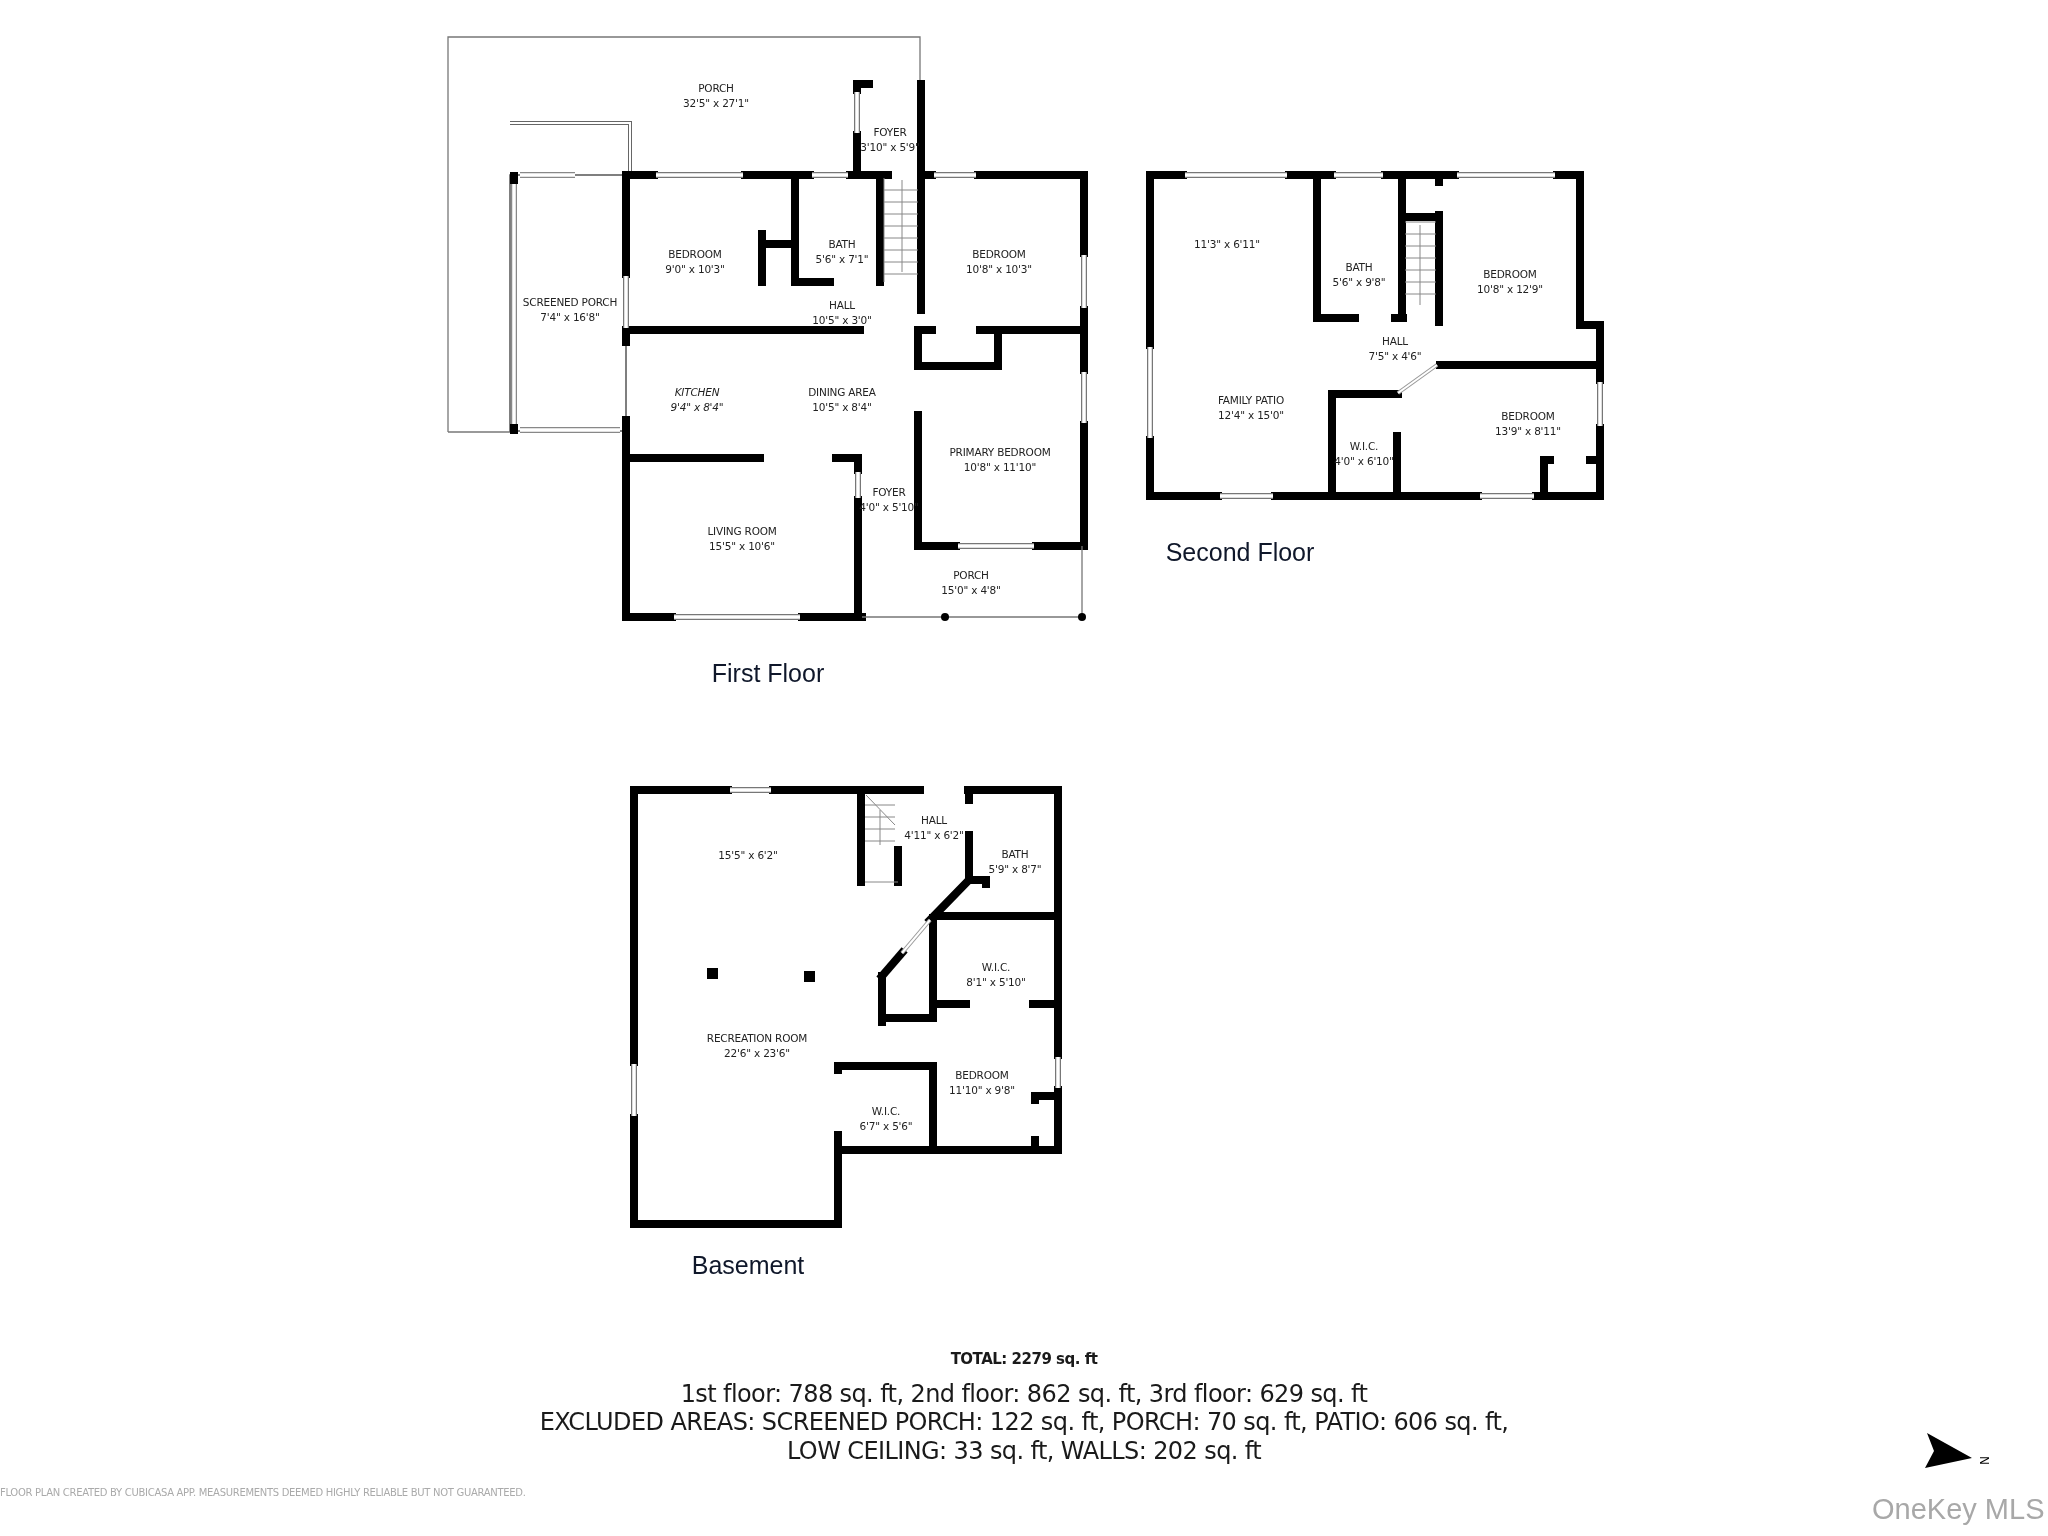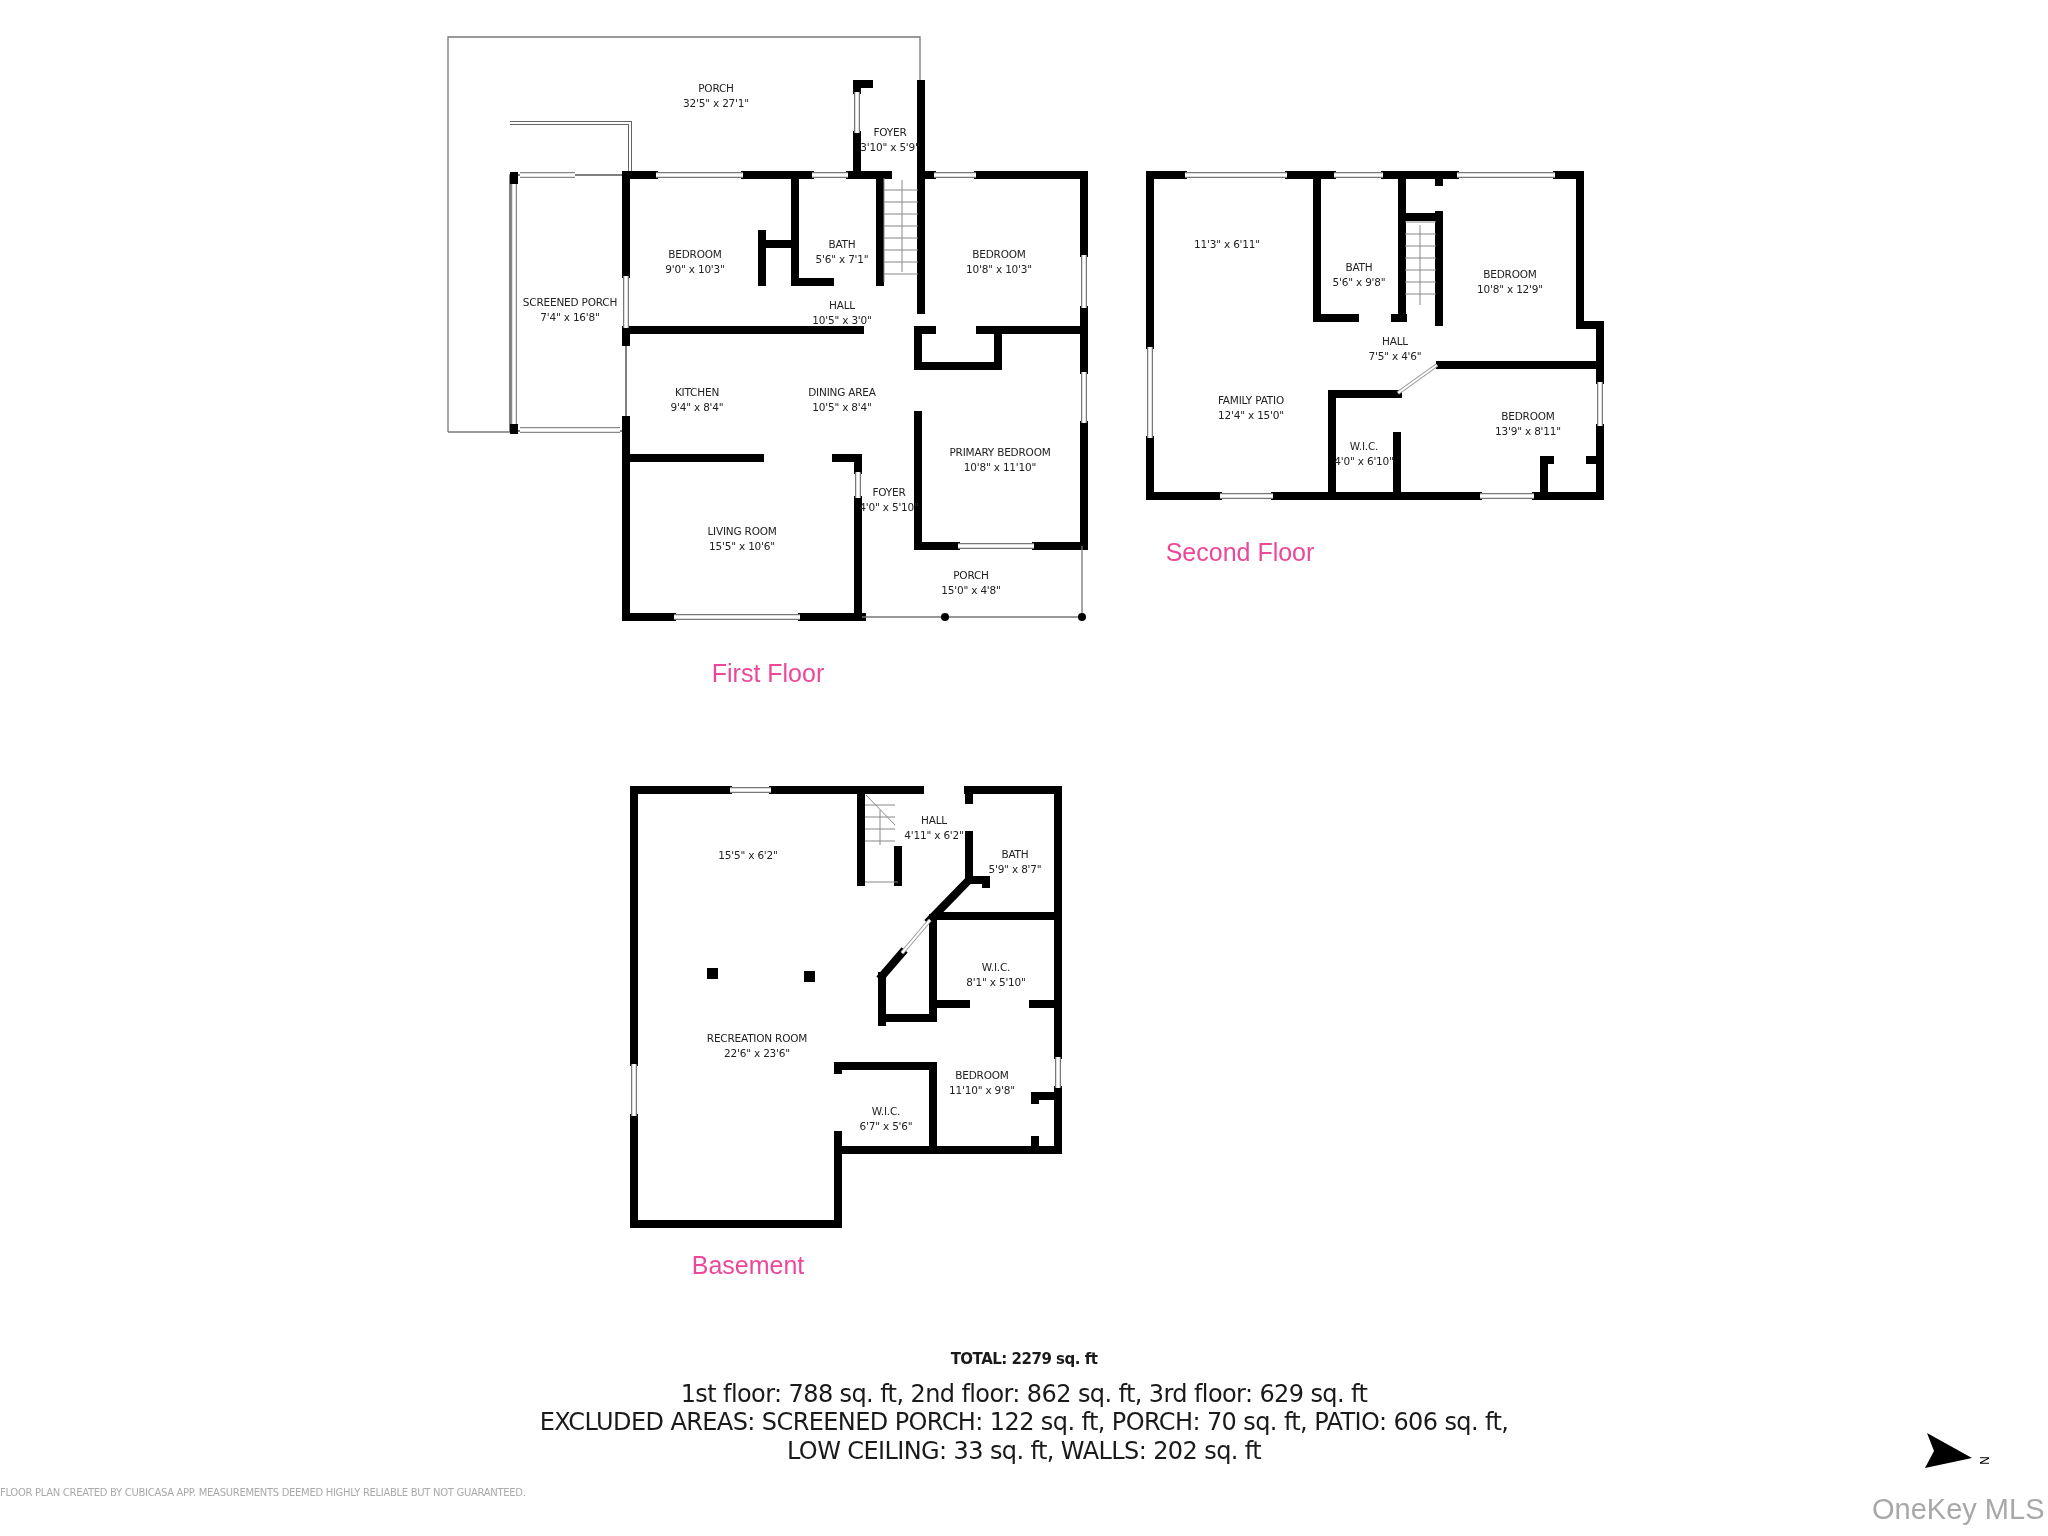--- a/index.html
+++ b/index.html
@@ -1,20 +1,20 @@
 <!DOCTYPE html>
 <html><head>
 <meta charset="utf-8">
 <style>
   html, body { margin:0; padding:0; background:#ffffff; }
   body { width:2048px; height:1536px; position:relative; overflow:hidden; font-family:"DejaVu Sans", sans-serif; }
   #plan { position:absolute; left:0; top:0; width:2048px; height:1536px; }
   .room-label { position:absolute; transform:translate(-50%,-50%); text-align:center; color:#222; font-family:"DejaVu Sans", sans-serif; font-size:10.5px; line-height:15px; white-space:nowrap; letter-spacing:-0.2px; }
   .room-label .dim { display:block; }
-  .floor-title { position:absolute; transform:translate(-50%,-50%); font-family:"Liberation Sans", sans-serif; font-size:25px; color:#ec4899; white-space:nowrap; }
+  .floor-title { position:absolute; transform:translate(-50%,-50%); font-family:"Liberation Sans", sans-serif; font-size:25px; color:#0f172a; white-space:nowrap; }
   .summary { position:absolute; left:0; width:2048px; text-align:center; font-family:"DejaVu Sans", sans-serif; color:#1a1a1a; }
   .summary .total { font-weight:bold; font-size:15px; top:1350px; position:absolute; width:100%; letter-spacing:-0.5px; }
   .summary .line { font-size:24px; position:absolute; width:100%; letter-spacing:-0.6px; }
   .disclaimer { position:absolute; top:1487px; width:2048px; text-align:left; font-size:10px; color:#aaaaaa; letter-spacing:-0.3px; font-family:"DejaVu Sans", sans-serif; }
   .brand { position:absolute; left:1872px; top:1493px; font-family:"Liberation Sans", sans-serif; font-size:29px; color:#a8a8a8; }
   .compass { position:absolute; left:1910px; top:1428px; width:90px; height:60px; }
 </style>
 </head>
 <body>
 
@@ -259,21 +259,21 @@
   </g>
 </svg>
 
 <div class="room-label" style="left:716px;top:96px;"><span>PORCH</span><span class="dim">32'5" x 27'1"</span></div>
 <div class="room-label" style="left:890px;top:140px;"><span>FOYER</span><span class="dim">3'10" x 5'9"</span></div>
 <div class="room-label" style="left:570px;top:310px;"><span>SCREENED PORCH</span><span class="dim">7'4" x 16'8"</span></div>
 <div class="room-label" style="left:695px;top:262px;"><span>BEDROOM</span><span class="dim">9'0" x 10'3"</span></div>
 <div class="room-label" style="left:842px;top:252px;"><span>BATH</span><span class="dim">5'6" x 7'1"</span></div>
 <div class="room-label" style="left:999px;top:262px;"><span>BEDROOM</span><span class="dim">10'8" x 10'3"</span></div>
 <div class="room-label" style="left:842px;top:313px;"><span>HALL</span><span class="dim">10'5" x 3'0"</span></div>
-<div class="room-label" style="left:697px;top:400px;"><span>KITCHEN</span><span class="dim">9'4" x 8'4"</span></div>
+<div class="room-label" style="left:697px;top:400px;font-style:italic;"><span>KITCHEN</span><span class="dim">9'4" x 8'4"</span></div>
 <div class="room-label" style="left:842px;top:400px;"><span>DINING AREA</span><span class="dim">10'5" x 8'4"</span></div>
 <div class="room-label" style="left:1000px;top:460px;"><span>PRIMARY BEDROOM</span><span class="dim">10'8" x 11'10"</span></div>
 <div class="room-label" style="left:889px;top:500px;"><span>FOYER</span><span class="dim">4'0" x 5'10"</span></div>
 <div class="room-label" style="left:742px;top:539px;"><span>LIVING ROOM</span><span class="dim">15'5" x 10'6"</span></div>
 <div class="room-label" style="left:971px;top:583px;"><span>PORCH</span><span class="dim">15'0" x 4'8"</span></div>
 <div class="floor-title" style="left:768px;top:673px;">First Floor</div>
 
 <div class="room-label" style="left:1227px;top:244px;"><span></span><span class="dim">11'3" x 6'11"</span></div>
 <div class="room-label" style="left:1359px;top:275px;"><span>BATH</span><span class="dim">5'6" x 9'8"</span></div>
 <div class="room-label" style="left:1510px;top:282px;"><span>BEDROOM</span><span class="dim">10'8" x 12'9"</span></div>

